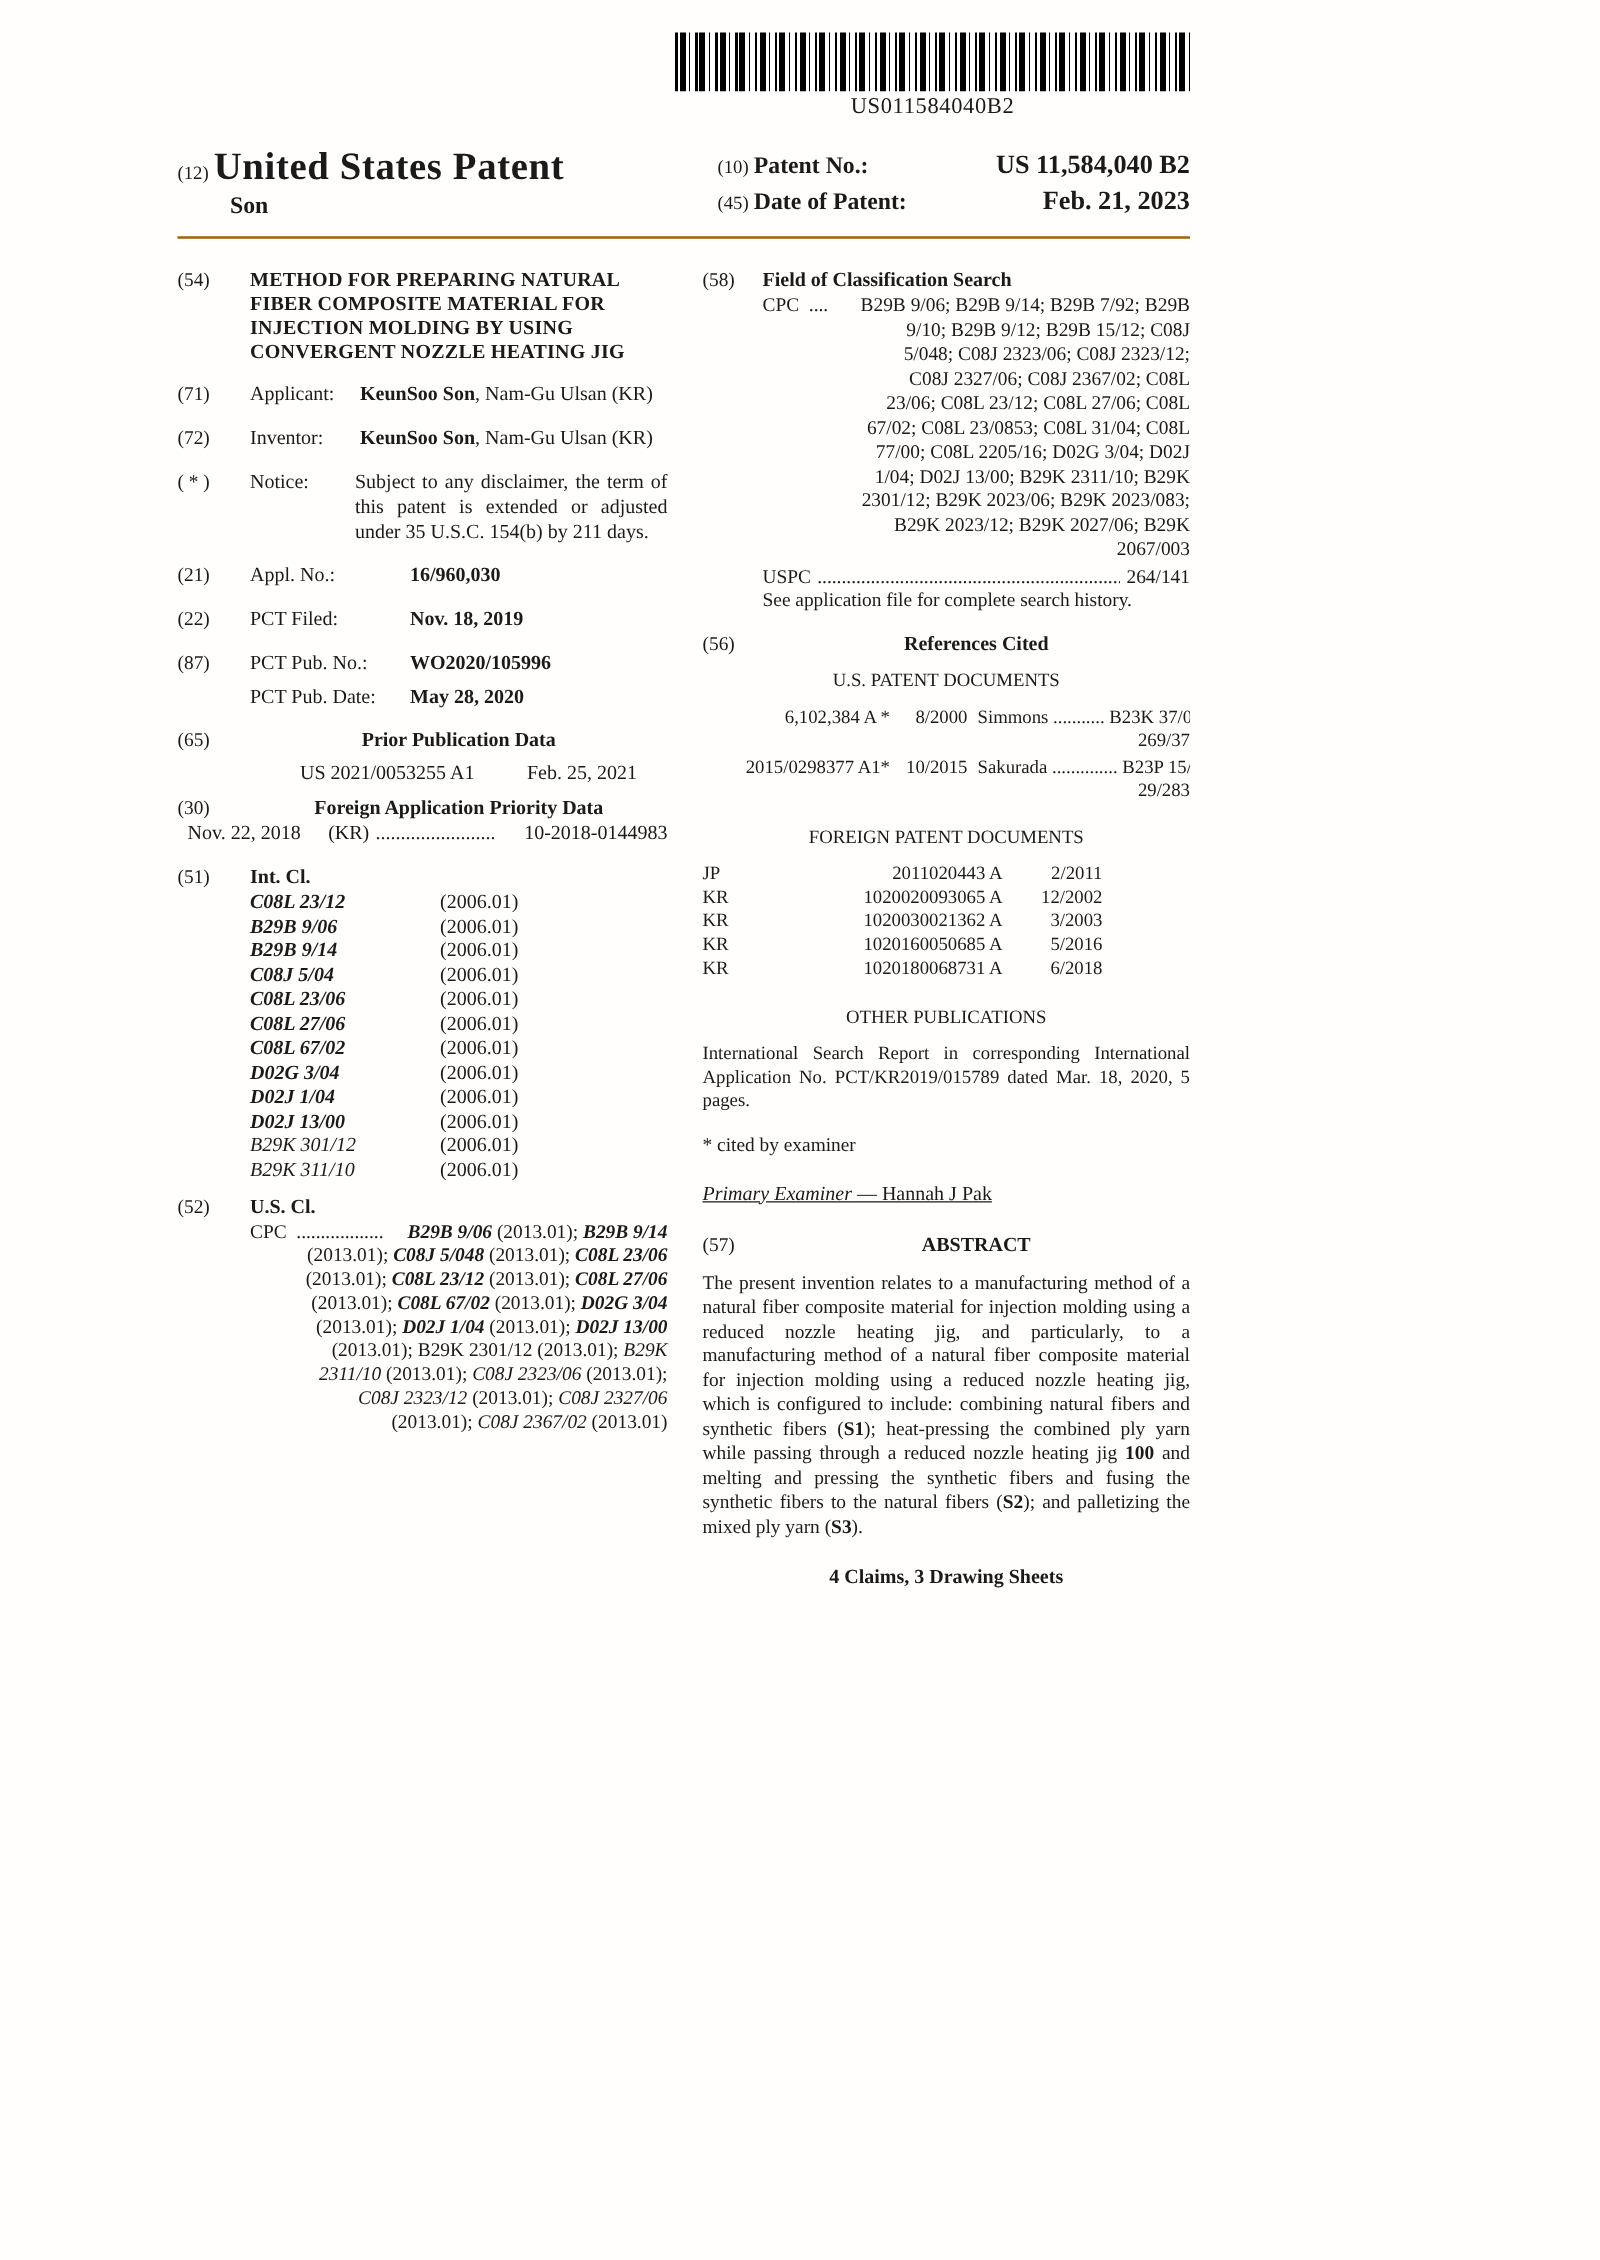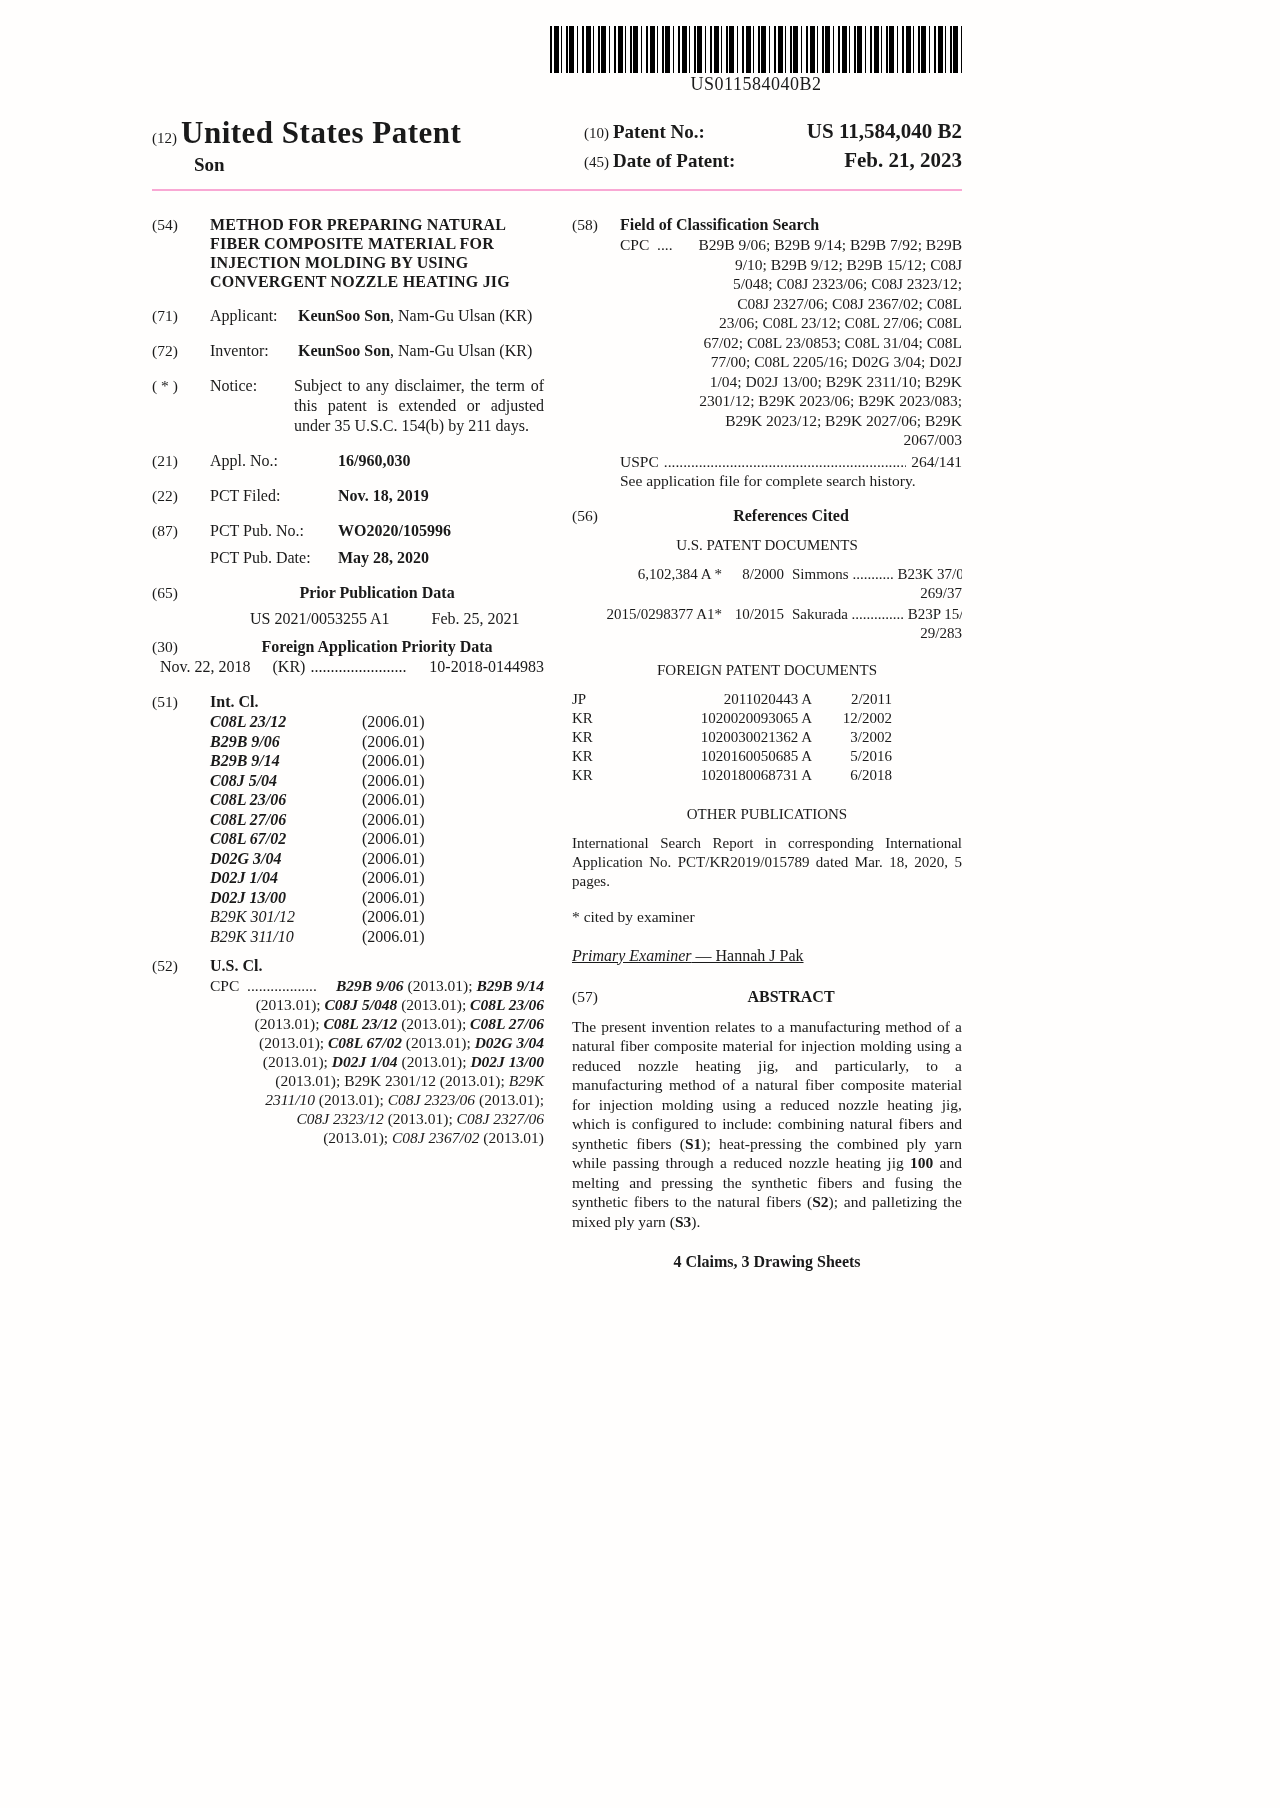--- a/index.html
+++ b/index.html
@@ -1,30 +1,30 @@
 <!DOCTYPE html>
 <html><head>
 <meta charset="utf-8">
 <style>
   html,body{margin:0;padding:0;background:#ffffff;}
   .page{position:relative;width:1280px;height:1808px;background:#fffefd;color:#1a1a1a;
         font-family:"Liberation Serif","DejaVu Serif",serif;overflow:hidden;}
-  .content{position:absolute;left:152px;top:26px;width:810px;}
+  .content{position:absolute;left:142px;top:26px;width:810px;}
 
   
   .barcode-wrap{width:412px;margin-left:398px;text-align:center;}
   .barcode{height:47px;width:100%;
     background:repeating-linear-gradient(90deg,
       #000 0 2px,#fff 2px 4px,#000 4px 9px,#fff 9px 11px,#000 11px 12px,#fff 12px 16px,
       #000 16px 18px,#fff 18px 19px,#000 19px 24px,#fff 24px 27px,#000 27px 28px,#fff 28px 32px);}
   .barcode-num{font-size:18px;letter-spacing:.5px;margin-top:1px;}
 
   
   .header{display:flex;justify-content:space-between;align-items:flex-start;margin-top:20px;
-          padding-bottom:12px;border-bottom:2px solid #f9a8d4;}
+          padding-bottom:12px;border-bottom:2px solid #a16207;}
   .h-kind-num{font-size:15px;}
   .h-kind{font-size:31px;font-weight:bold;letter-spacing:.5px;}
   .h-author{font-size:19px;font-weight:bold;margin:3px 0 0 42px;}
   .h-right{width:378px;padding-top:4px;}
   .hr-row{display:flex;justify-content:space-between;align-items:baseline;margin-bottom:4px;}
   .hr-num{font-size:15px;}
   .hr-label{font-size:19px;font-weight:bold;margin-left:4px;}
   .hr-val{font-size:21px;font-weight:bold;}
 
   
@@ -333,21 +333,21 @@
             <span class="f-date">2/2011</span>
           </div>
           <div class="f-row">
             <span class="f-cc">KR</span>
             <span class="f-num">1020020093065 A</span>
             <span class="f-date">12/2002</span>
           </div>
           <div class="f-row">
             <span class="f-cc">KR</span>
             <span class="f-num">1020030021362 A</span>
-            <span class="f-date">3/2002</span>
+            <span class="f-date">3/2003</span>
           </div>
           <div class="f-row">
             <span class="f-cc">KR</span>
             <span class="f-num">1020160050685 A</span>
             <span class="f-date">5/2016</span>
           </div>
           <div class="f-row">
             <span class="f-cc">KR</span>
             <span class="f-num">1020180068731 A</span>
             <span class="f-date">6/2018</span>

